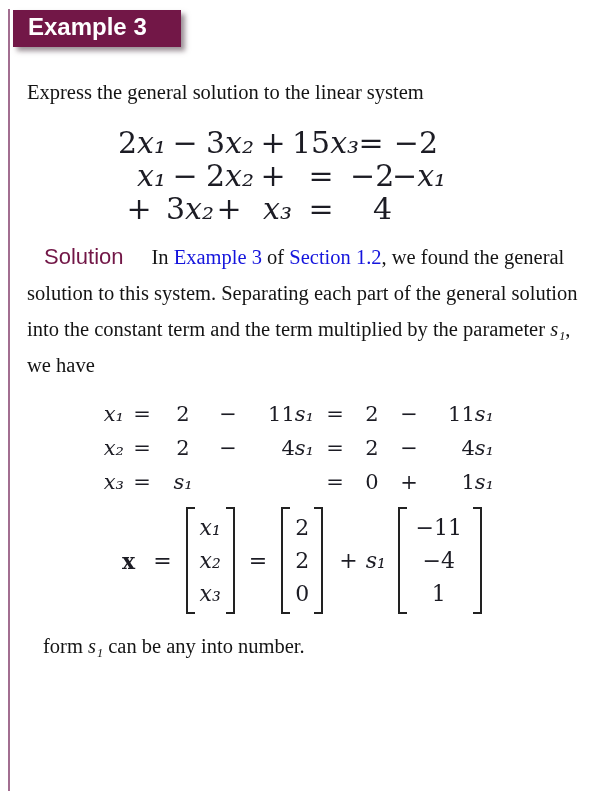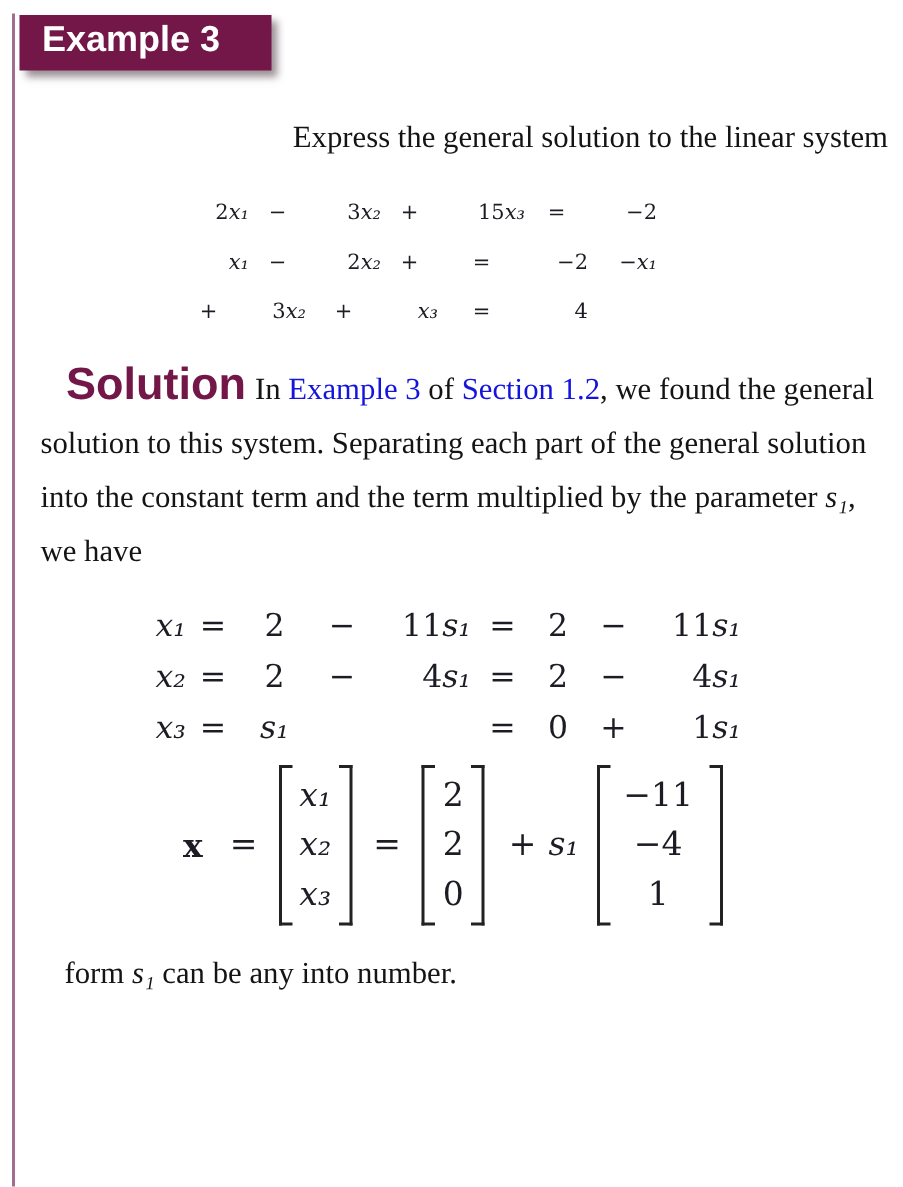--- a/index.html
+++ b/index.html
@@ -10,35 +10,35 @@
   .left-rule { position:absolute; left:8px; top:9px; bottom:0; width:2px; background:#A26E90; }
   .header-box {
     position:absolute; left:13px; top:10px;
     background:#721747; color:#ffffff;
     font-family:"Liberation Sans",sans-serif; font-weight:bold; font-size:24px;
     padding:3px 34px 6px 15px;
     box-shadow:4px 4px 5px rgba(73,52,63,0.55);
   }
   .content { position:absolute; top:0; left:0; width:602px; height:791px; overflow:hidden; }
   .p { font-size:20.5px; line-height:36px; }
-  .p1 { margin:74px 10px 0 27px;text-align:right; }
+  .p1 { margin:74px 10px 0 27px; }
   .p2 { margin:26px 0 0 31px; }
   .sol-para { margin:14px 8px 0 27px; }
   .sol-head {
-    color:#721747; font-family:"Liberation Sans",sans-serif; font-weight:bold;
-    font-size:30px; margin-left:17px; margin-right:6px;
+    color:#721747; font-family:"Liberation Sans",sans-serif; font-weight:normal;
+    font-size:22px; margin-left:17px; margin-right:28px;
   }
   .link { color:#1414DD; text-decoration:none; cursor:pointer; }
   .p3 { margin:20px 0 0 43px; }
   .p4 { margin:14px 0 0 43px; }
   .math { font-family:"DejaVu Serif",serif; color:#1c1c24; }
   .mv { font-style:italic; }
   .sys1 {
     display:grid; grid-template-columns:54px 38px 50px 38px 58px 42px 46px;
-    margin:16px 0 0 112px; font-size:14px; line-height:33px;
+    margin:16px 0 0 112px; font-size:30px; line-height:33px;
   }
   .sys2 {
     display:grid; grid-template-columns:36px 36px 46px 44px 64px 42px 32px 42px 64px;
     margin:14px 0 0 88px; font-size:21px; line-height:34px;
   }
   .tr { text-align:right; }
   .tc { text-align:center; }
   .veq { display:flex; align-items:center; margin:8px 0 0 122px; font-size:22px; }
   .matrix { display:flex; align-items:stretch; margin:0 6px; }
   .bl { width:7px; border:2px solid #222; border-right:none; }

